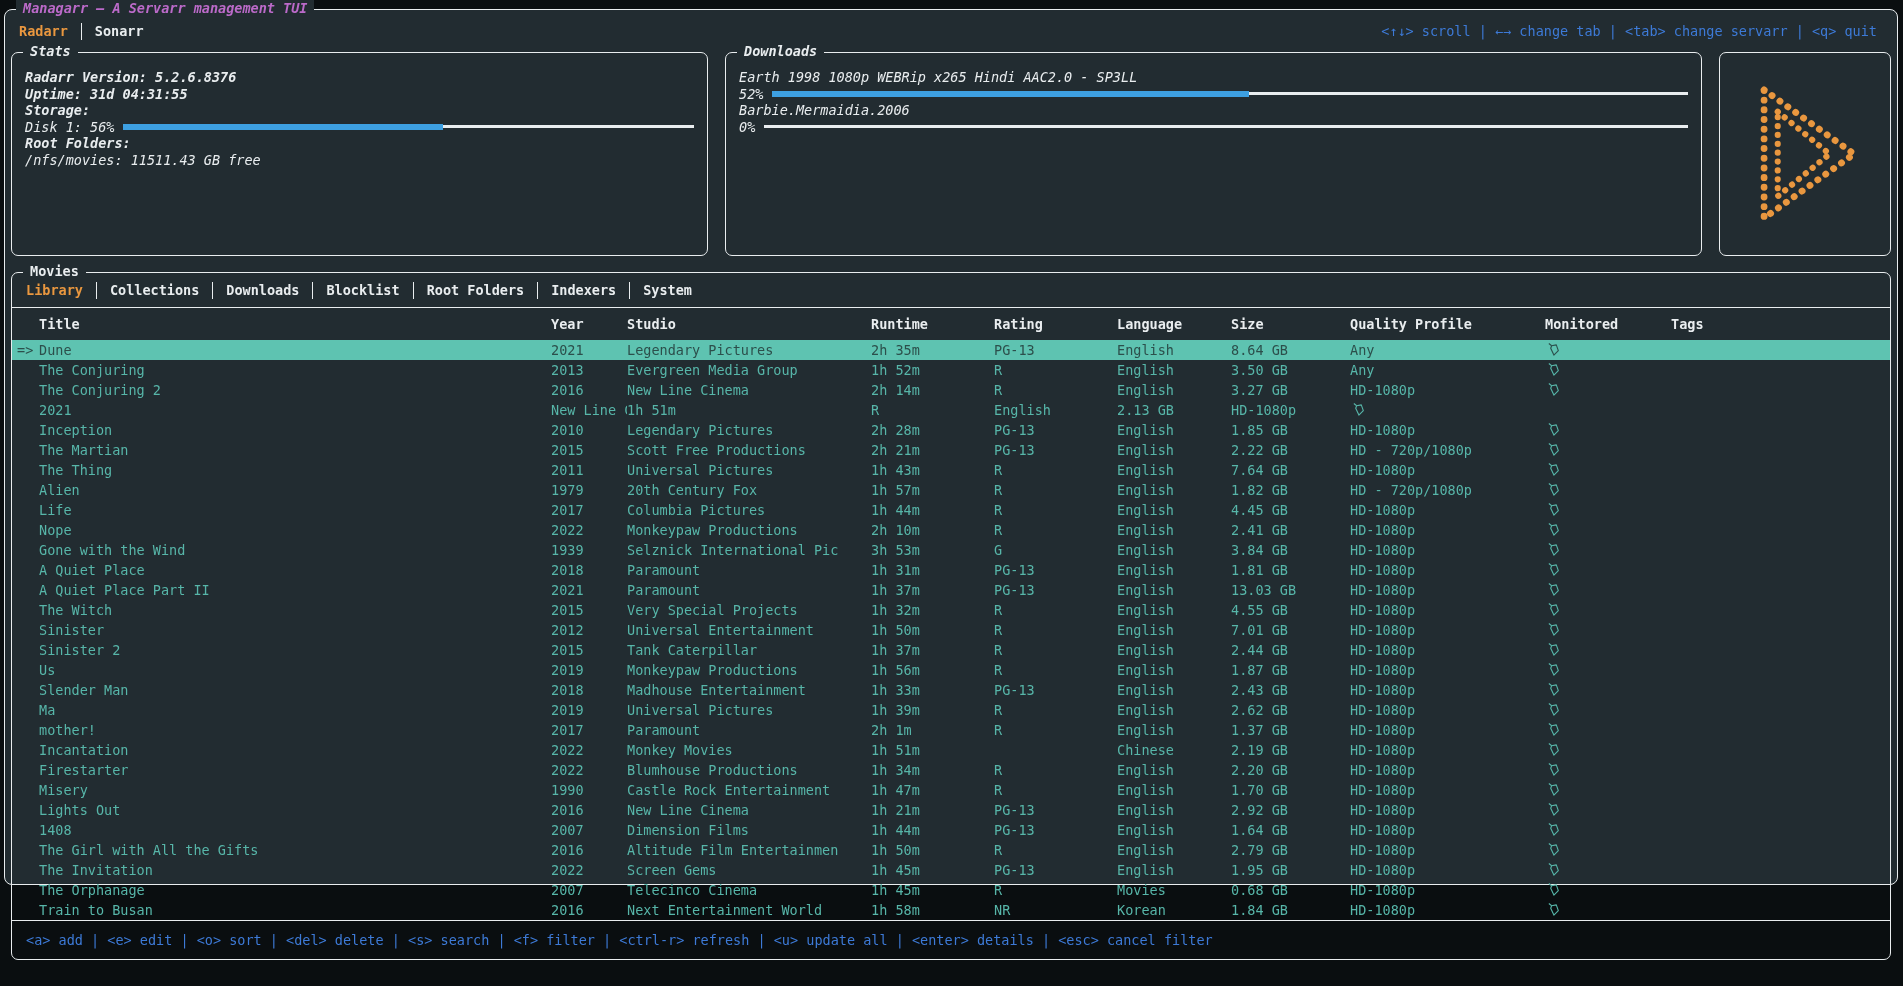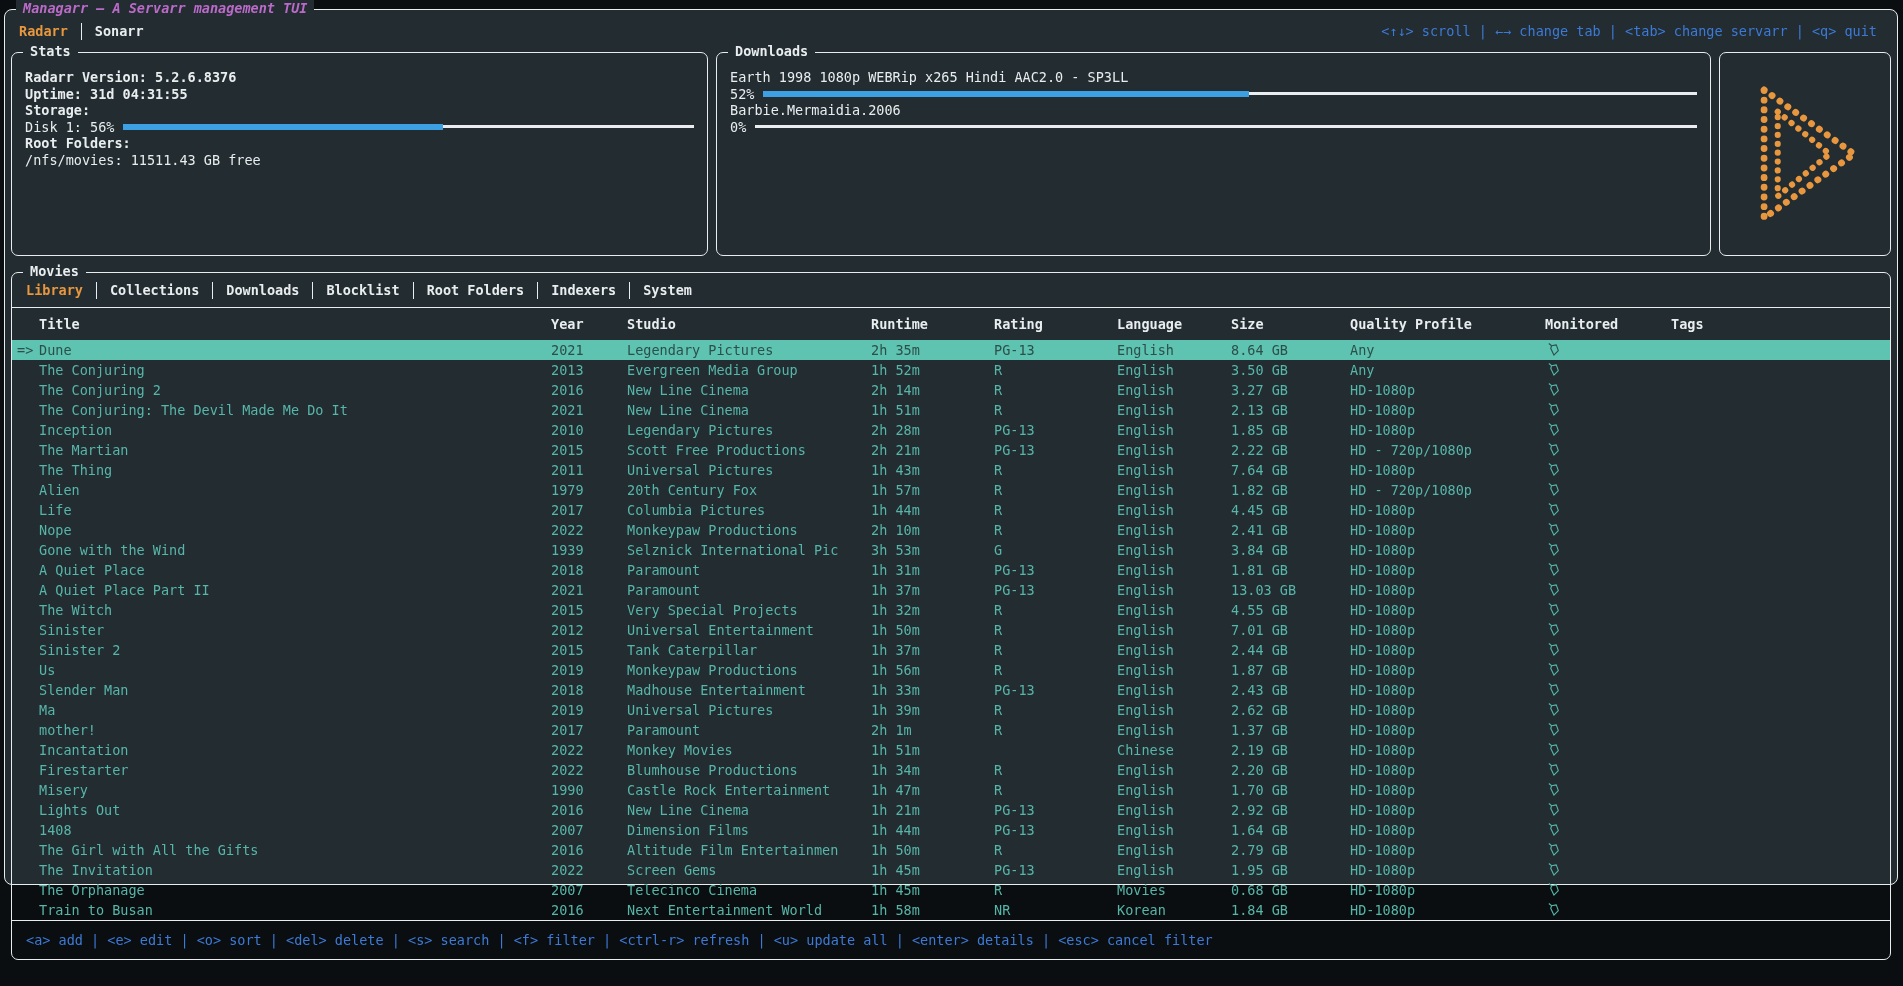--- a/index.html
+++ b/index.html
@@ -26,21 +26,21 @@
   .outer-title{color:var(--magenta);font-style:italic;}
   .topbar{
     flex:none;height:34px;display:flex;align-items:center;
     justify-content:space-between;padding:8px 20px 0 14px;
   }
   .tabs{display:flex;align-items:center;gap:13px;}
   .tab{font-weight:bold;cursor:default;white-space:nowrap;}
   .tab.active{color:var(--orange);}
   .vsep{display:inline-block;width:1px;height:17px;background:var(--border);}
   .hints{color:var(--blue);white-space:nowrap;}
-  .top-row{flex:none;display:flex;gap:8px;height:204px;margin:8px 6px 0 6px;}
+  .top-row{flex:none;display:flex;gap:17px;height:204px;margin:8px 6px 0 6px;font-style:italic;}
   .panel{
     position:relative;border:1px solid var(--border);border-radius:7px;
     padding:16px 13px 0 13px;
   }
   .stats-panel{flex:0 0 697px;}
   .downloads-panel{flex:1;}
   .logo-panel{flex:0 0 172px;padding:0;display:flex;align-items:center;justify-content:center;}
   .line{height:16.5px;line-height:16.5px;white-space:nowrap;overflow:hidden;}
   .bold{font-weight:bold;}
   .barline{display:flex;align-items:center;text-align:right;}
@@ -204,21 +204,20 @@
     <span class="c">
       <svg class="mon-icon" viewBox="0 0 14 16" fill="none" stroke="currentColor" stroke-width="1.2">
         <path d="M2 1.5 L5 4"></path>
         <path d="M5 4 L10 3 L12.2 9.2 L7.4 14 L4 6.6 Z" stroke-linejoin="round"></path>
       </svg>
     </span>
     <span class="c"></span>
   </div>
         <div class="trow grid">
     <span class="c marker"></span>
-    <span class="c">The Conjuring: The Devil Made Me Do It</span>
     <span class="c">2021</span>
     <span class="c">New Line Cinema</span>
     <span class="c">1h 51m</span>
     <span class="c">R</span>
     <span class="c">English</span>
     <span class="c">2.13 GB</span>
     <span class="c">HD-1080p</span>
     <span class="c">
       <svg class="mon-icon" viewBox="0 0 14 16" fill="none" stroke="currentColor" stroke-width="1.2">
         <path d="M2 1.5 L5 4"></path>

